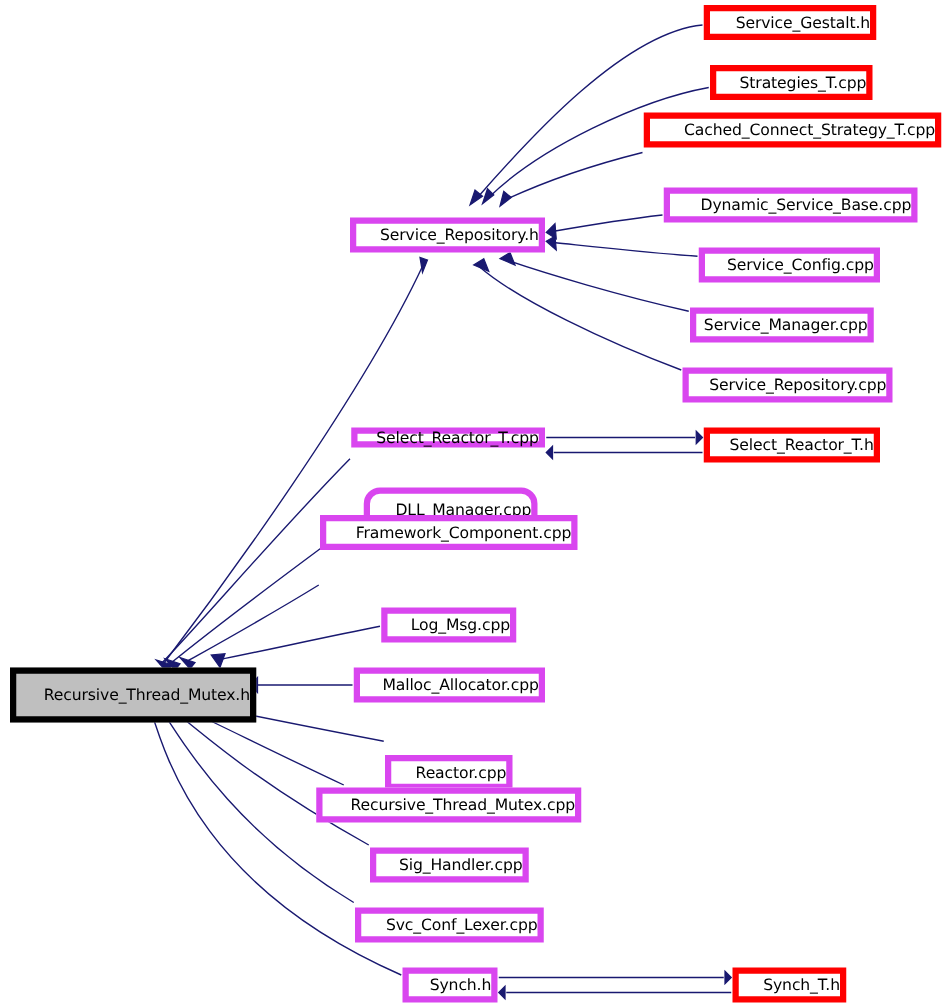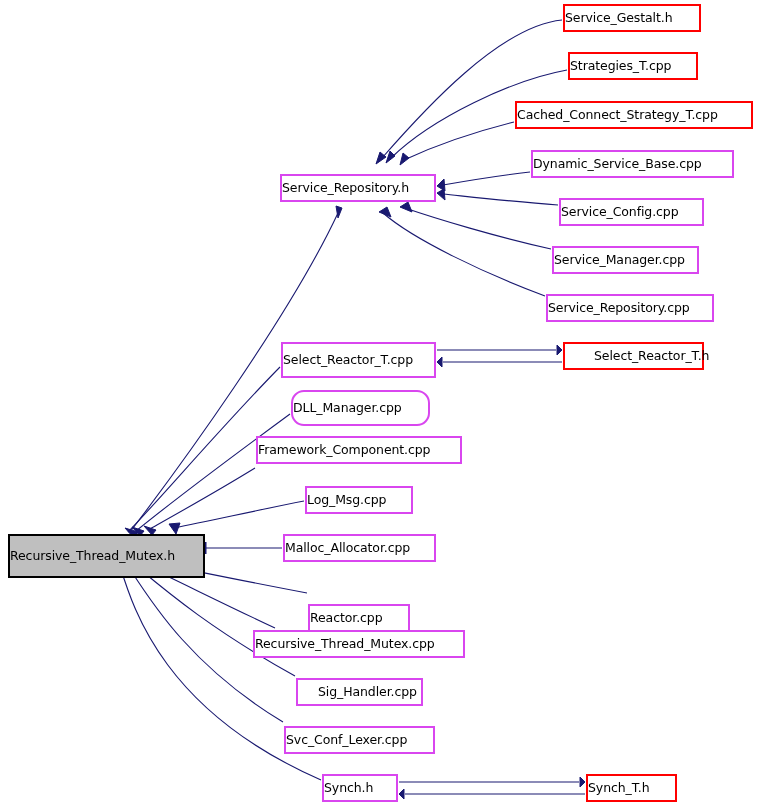--- a/index.html
+++ b/index.html
@@ -13,23 +13,23 @@
     height: 805px;
     background: #ffffff;
     overflow: hidden;
     font-family: "DejaVu Sans", "Liberation Sans", sans-serif;
   }
   .node {
     position: absolute;
     box-sizing: border-box;
     display: flex;
     align-items: center;
-    justify-content: flex-start;
+    justify-content: flex-end;
     background: #ffffff;
-    border: 2px solid #d946ef;
+    border: 5px solid #d946ef;
     font-size: 12.5px;
     color: #000000;
     white-space: nowrap;
     line-height: 1;
     letter-spacing: -0.1px;
   }
   .node.red {
     border-color: #ff0000;
   }
   .node.highlight {
@@ -152,48 +152,48 @@
         <polygon points="404,799 399,794 404,789"></polygon>
       </g>
     </svg>
   <div id="nodes-layer">
       <div class="node red" style="left: 563px; top: 4px; width: 138px; height: 28px;">
         <span class="label">Service_Gestalt.h</span>
       </div>
       <div class="node red" style="left: 568px; top: 52px; width: 130px; height: 28px;">
         <span class="label">Strategies_T.cpp</span>
       </div>
-      <div class="node red" style="left: 515px; top: 101px; width: 238px; height: 28px;">
+      <div class="node red" style="left: 515px; top: 90px; width: 238px; height: 28px;">
         <span class="label">Cached_Connect_Strategy_T.cpp</span>
       </div>
       <div class="node" style="left: 531px; top: 150px; width: 203px; height: 28px;">
         <span class="label">Dynamic_Service_Base.cpp</span>
       </div>
       <div class="node" style="left: 559px; top: 198px; width: 145px; height: 28px;">
         <span class="label">Service_Config.cpp</span>
       </div>
       <div class="node" style="left: 552px; top: 246px; width: 147px; height: 28px;">
         <span class="label">Service_Manager.cpp</span>
       </div>
       <div class="node" style="left: 546px; top: 294px; width: 168px; height: 28px;">
         <span class="label">Service_Repository.cpp</span>
       </div>
       <div class="node" style="left: 280px; top: 174px; width: 156px; height: 28px;">
         <span class="label">Service_Repository.h</span>
       </div>
       <div class="node red" style="left: 563px; top: 342px; width: 141px; height: 28px; padding-left: 29px;">
         <span class="label">Select_Reactor_T.h</span>
       </div>
-      <div class="node" style="left: 281px; top: 342px; width: 155px; height: 36px;">
+      <div class="node" style="left: 281px; top: 342px; width: 155px; height: 16px;">
         <span class="label">Select_Reactor_T.cpp</span>
       </div>
       <div class="node" style="left: 291px; top: 390px; width: 139px; height: 36px; border-radius: 13px;">
         <span class="label">DLL_Manager.cpp</span>
       </div>
-      <div class="node" style="left: 256px; top: 436px; width: 206px; height: 28px;">
+      <div class="node" style="left: 256px; top: 412px; width: 206px; height: 28px;">
         <span class="label">Framework_Component.cpp</span>
       </div>
       <div class="node" style="left: 305px; top: 486px; width: 108px; height: 28px;">
         <span class="label">Log_Msg.cpp</span>
       </div>
       <div class="node" style="left: 283px; top: 534px; width: 153px; height: 28px;">
         <span class="label">Malloc_Allocator.cpp</span>
       </div>
       <div class="node" style="left: 308px; top: 604px; width: 102px; height: 28px;">
         <span class="label">Reactor.cpp</span>

